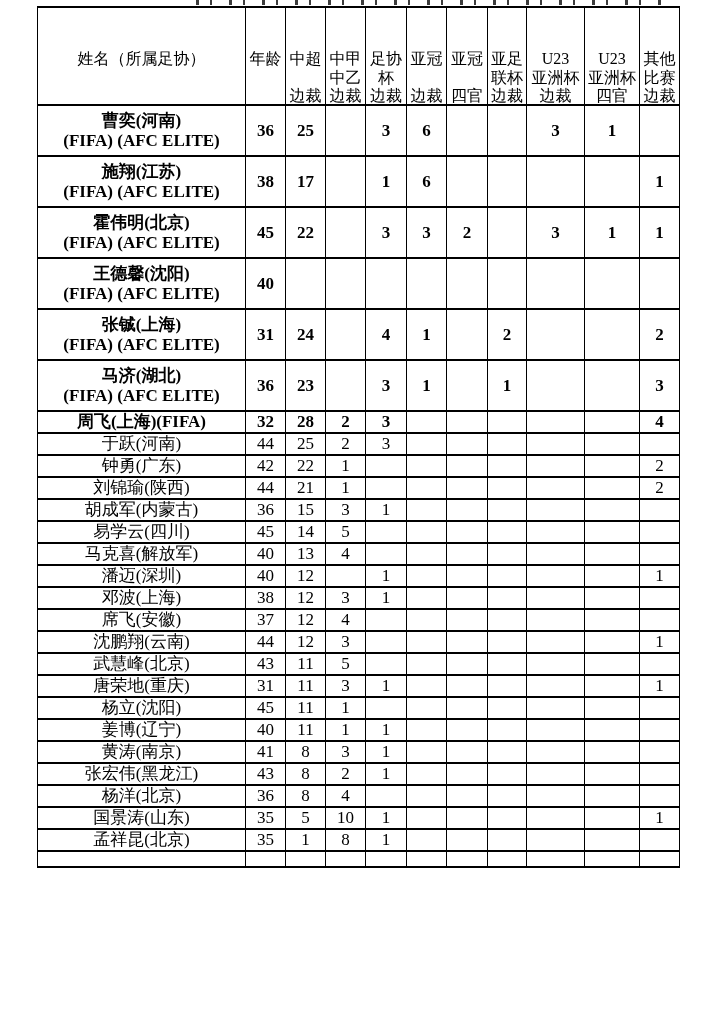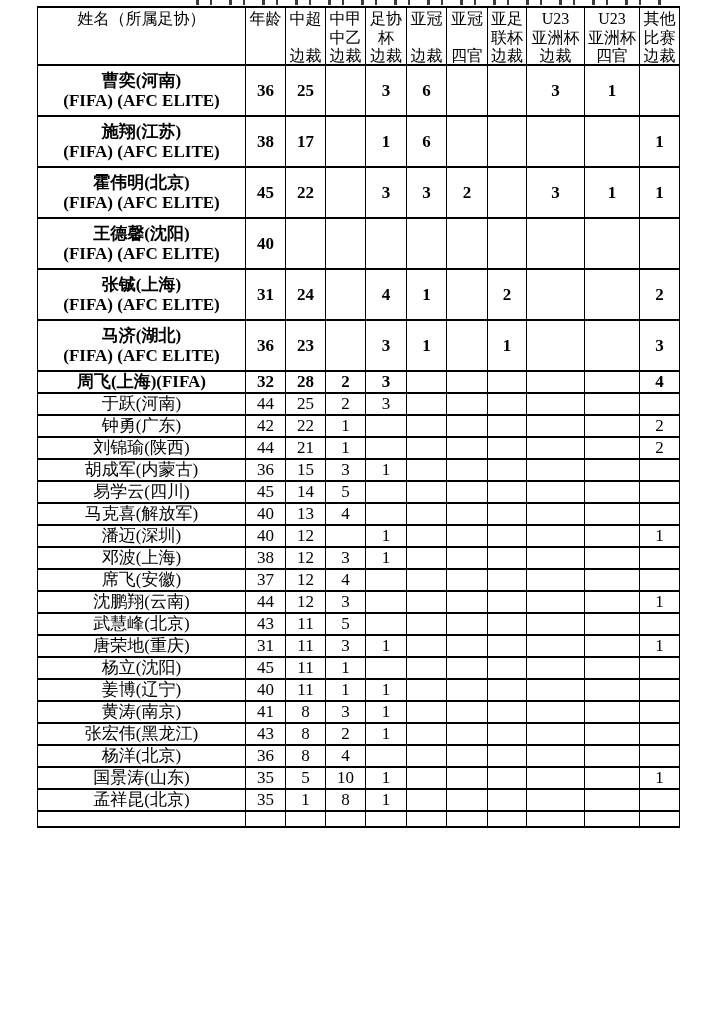--- a/index.html
+++ b/index.html
@@ -48,20 +48,21 @@
     font-weight: normal;
     font-size: 16px;
     vertical-align: top;
   }
   .hbox {
     display: flex;
     flex-direction: column;
     justify-content: space-between;
     height: 54px;
     padding-top: 2px;
+    margin-top: 40px;
   }
   .hline { height: 17px; line-height: 17px; }
   .ref-table tbody tr { height: 16px; }
   .ref-table tbody tr.tall { height: 51px; }
   .ref-table tbody td { font-size: 17px; line-height: 20px; }
   .ref-table tbody tr.bold td { font-weight: bold; }
   .name-cell div { line-height: 20px; }
 </style>
 </head>
 <body>

